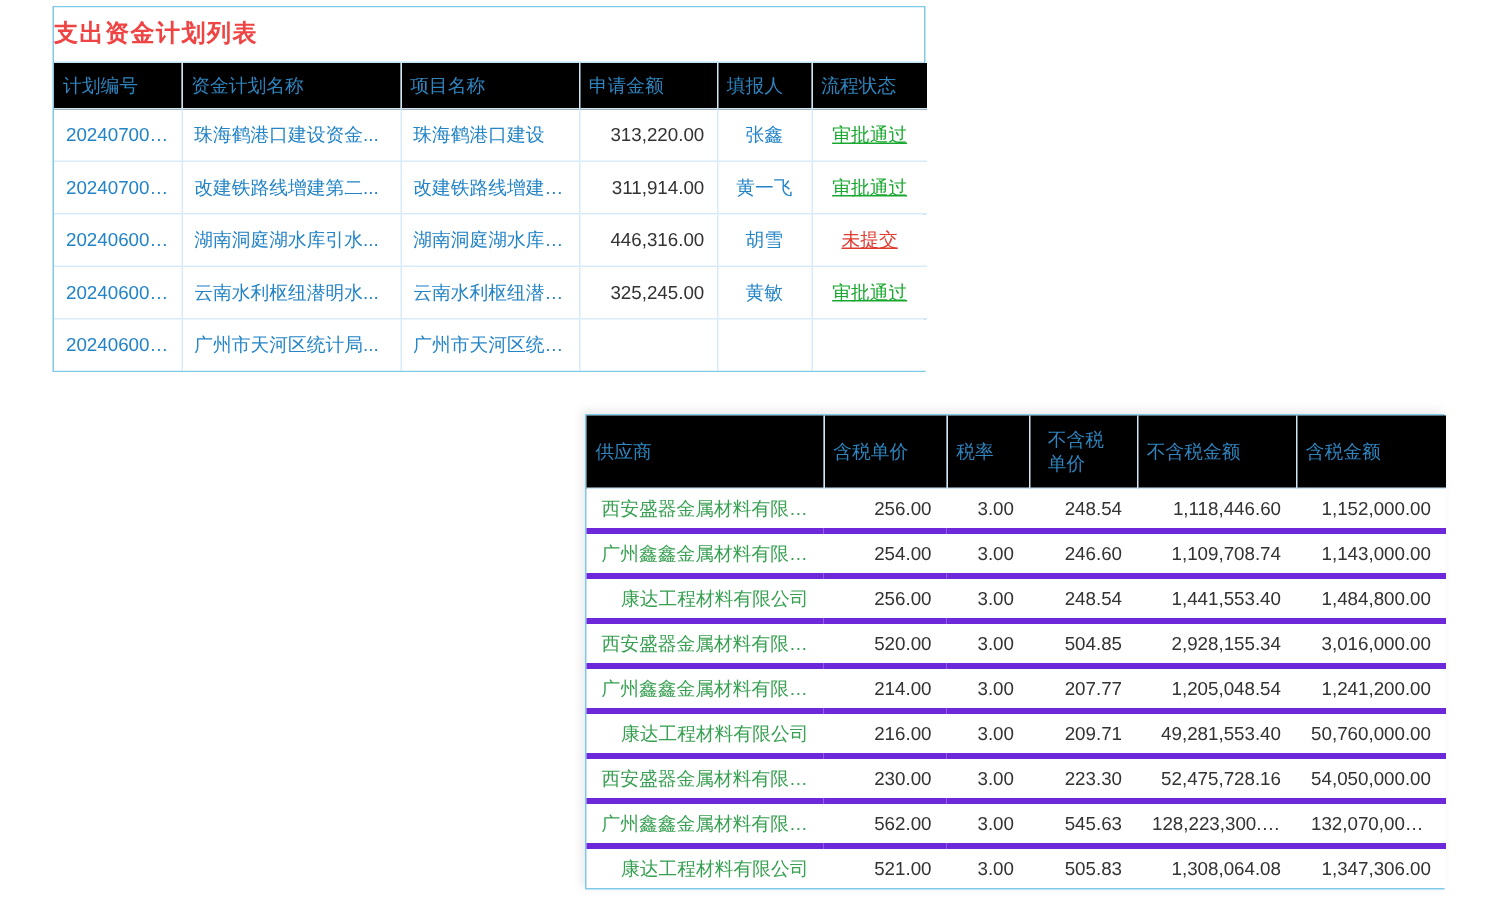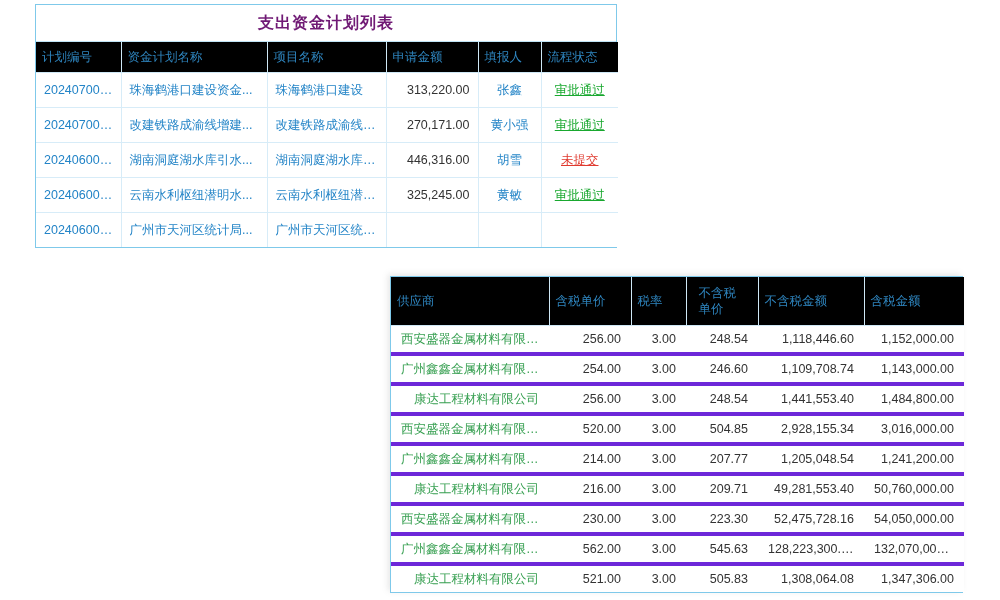--- a/index.html
+++ b/index.html
@@ -4,22 +4,22 @@
 <style>
   html,body{margin:0;padding:0;background:#fff;}
   .stage{
     position:relative;width:1000px;height:600px;overflow:hidden;background:#fff;
     font-family:"Liberation Sans","DejaVu Sans",sans-serif;color:#333;
   }
   .panel{position:absolute;background:#fff;border:1px solid #7fc9ea;box-sizing:border-box;}
   .panel1{left:35px;top:4px;width:582px;z-index:1;}
   .panel2{left:390px;top:276px;width:573px;z-index:2;box-shadow:-2px -2px 6px rgba(120,120,120,.18);}
   .panel-title{
-    height:36px;line-height:36px;text-align:center;font-size:16px;font-weight:bold;
-    color:#701a75;border-bottom:1px solid #bfe3f5;letter-spacing:1px;background:#fff;
+    height:36px;line-height:36px;text-align:left;font-size:16px;font-weight:bold;
+    color:#ef4444;border-bottom:1px solid #bfe3f5;letter-spacing:1px;background:#fff;
   }
   table{border-collapse:collapse;table-layout:fixed;width:100%;}
   th{
     background:#000000;color:#2e85bf;font-weight:normal;font-size:12.5px;
     text-align:left;vertical-align:middle;
     border-right:1px solid #cfe8f6;border-bottom:1px solid #cfe8f6;
   }
   th:last-child{border-right:none;}
   td{
     font-size:12.5px;vertical-align:middle;background:#fff;overflow:hidden;
@@ -77,29 +77,29 @@
       <tbody>
   <tr>
     <td class="c-id">2024070003</td>
     <td class="c-name">珠海鹤港口建设资金...</td>
     <td class="c-name">珠海鹤港口建设</td>
     <td class="c-amount">313,220.00</td>
     <td class="c-person">张鑫</td>
     <td class="c-status ok">审批通过</td>
   </tr>
 
-
-  <tr>
-    <td class="c-id">2024070001</td>
-    <td class="c-name">改建铁路成渝线增建...</td>
-    <td class="c-name">改建铁路成渝线增...</td>
-    <td class="c-amount">270,171.00</td>
-    <td class="c-person">黄小强</td>
+  <tr>
+    <td class="c-id">2024070002</td>
+    <td class="c-name">改建铁路线增建第二...</td>
+    <td class="c-name">改建铁路线增建第...</td>
+    <td class="c-amount">311,914.00</td>
+    <td class="c-person">黄一飞</td>
     <td class="c-status ok">审批通过</td>
   </tr>
+
 
   <tr>
     <td class="c-id">2024060011</td>
     <td class="c-name">湖南洞庭湖水库引水...</td>
     <td class="c-name">湖南洞庭湖水库引...</td>
     <td class="c-amount">446,316.00</td>
     <td class="c-person">胡雪</td>
     <td class="c-status pending">未提交</td>
   </tr>
 

